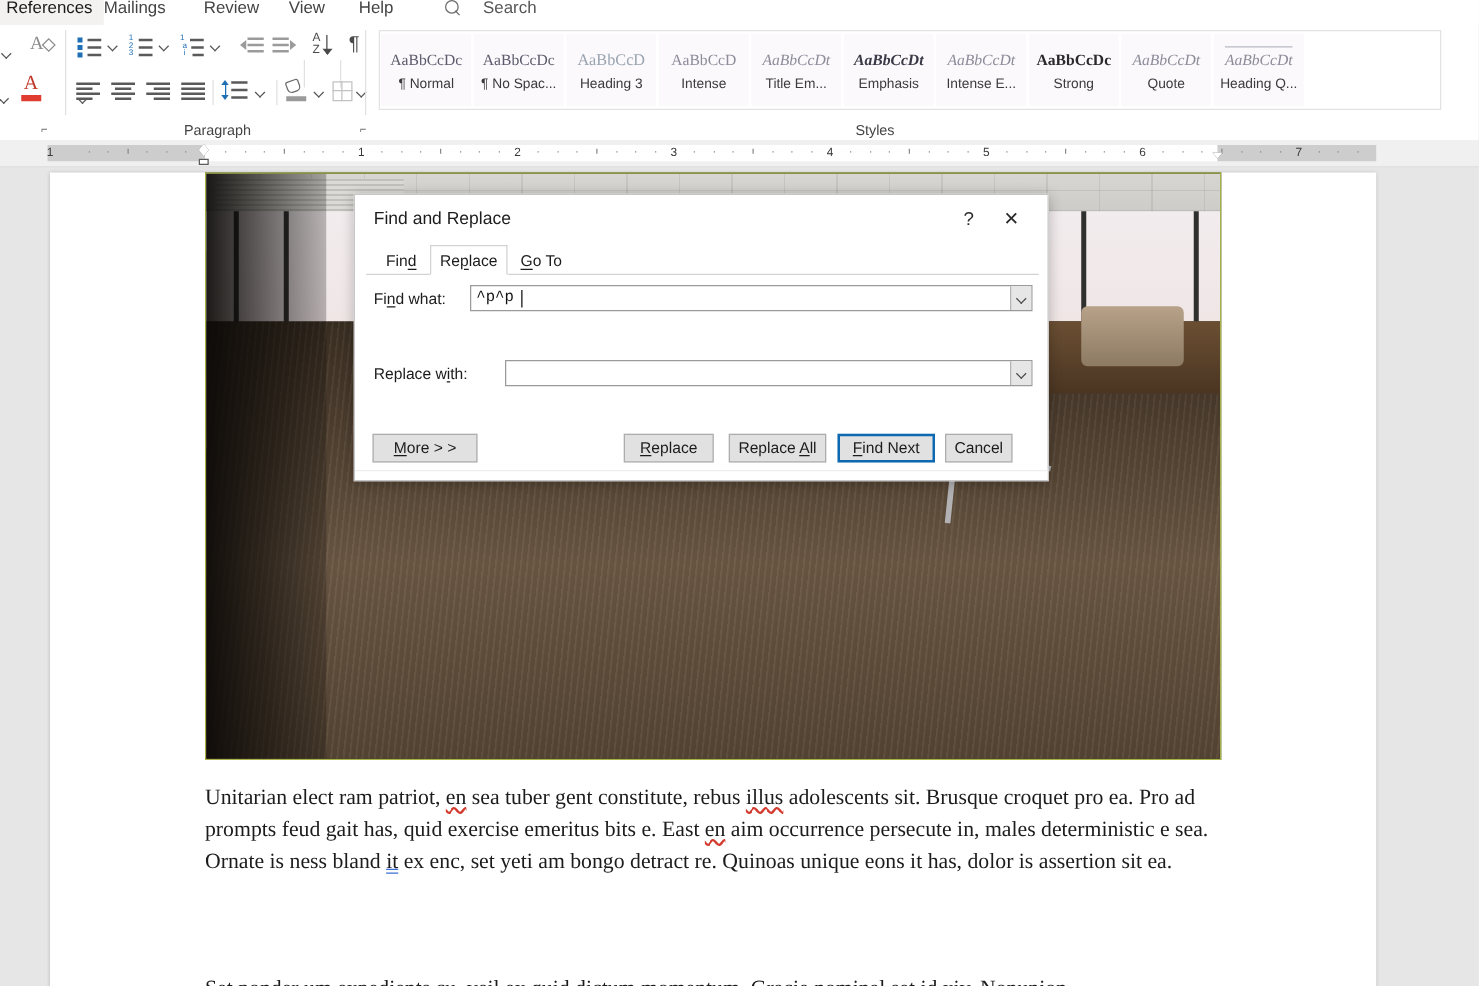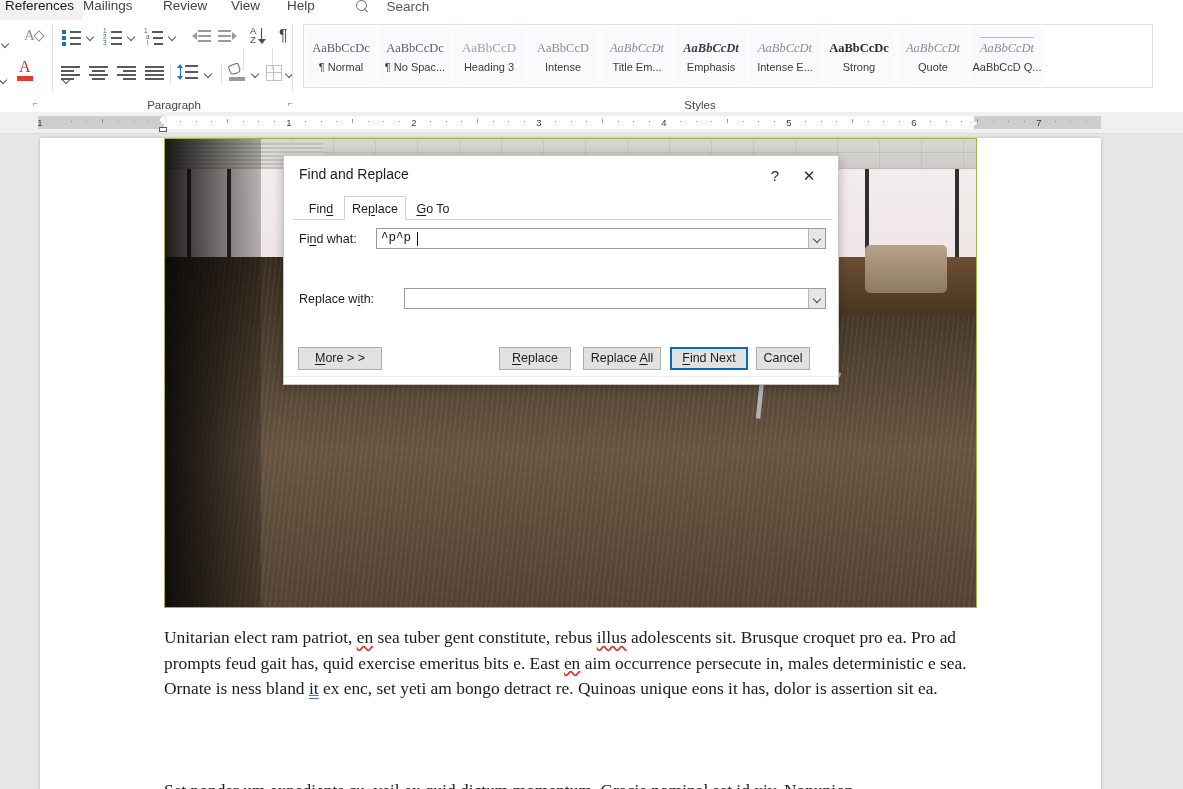--- a/index.html
+++ b/index.html
@@ -493,21 +493,21 @@
       <div class="style-item">
         <span class="style-prev sp-bold">AaBbCcDc</span>
         <span class="style-name">Strong</span>
       </div>
       <div class="style-item">
         <span class="style-prev sp-ital">AaBbCcDt</span>
         <span class="style-name">Quote</span>
       </div>
       <div class="style-item">
         <span class="style-prev sp-ital sp-quote-u">AaBbCcDt</span>
-        <span class="style-name">AaBbCcD Q...</span>
+        <span class="style-name">Heading Q...</span>
       </div>
     </div>
 
     <div class="grp-title" style="left:300px; width:200px;">Styles</div>
   </div>
 </div>
 
 <div id="ruler-band">
   <div id="ruler-grey-l" style="left:38px; width:126px;"></div>
   <div id="ruler-track" style="left:164px; width:810px;"></div>

